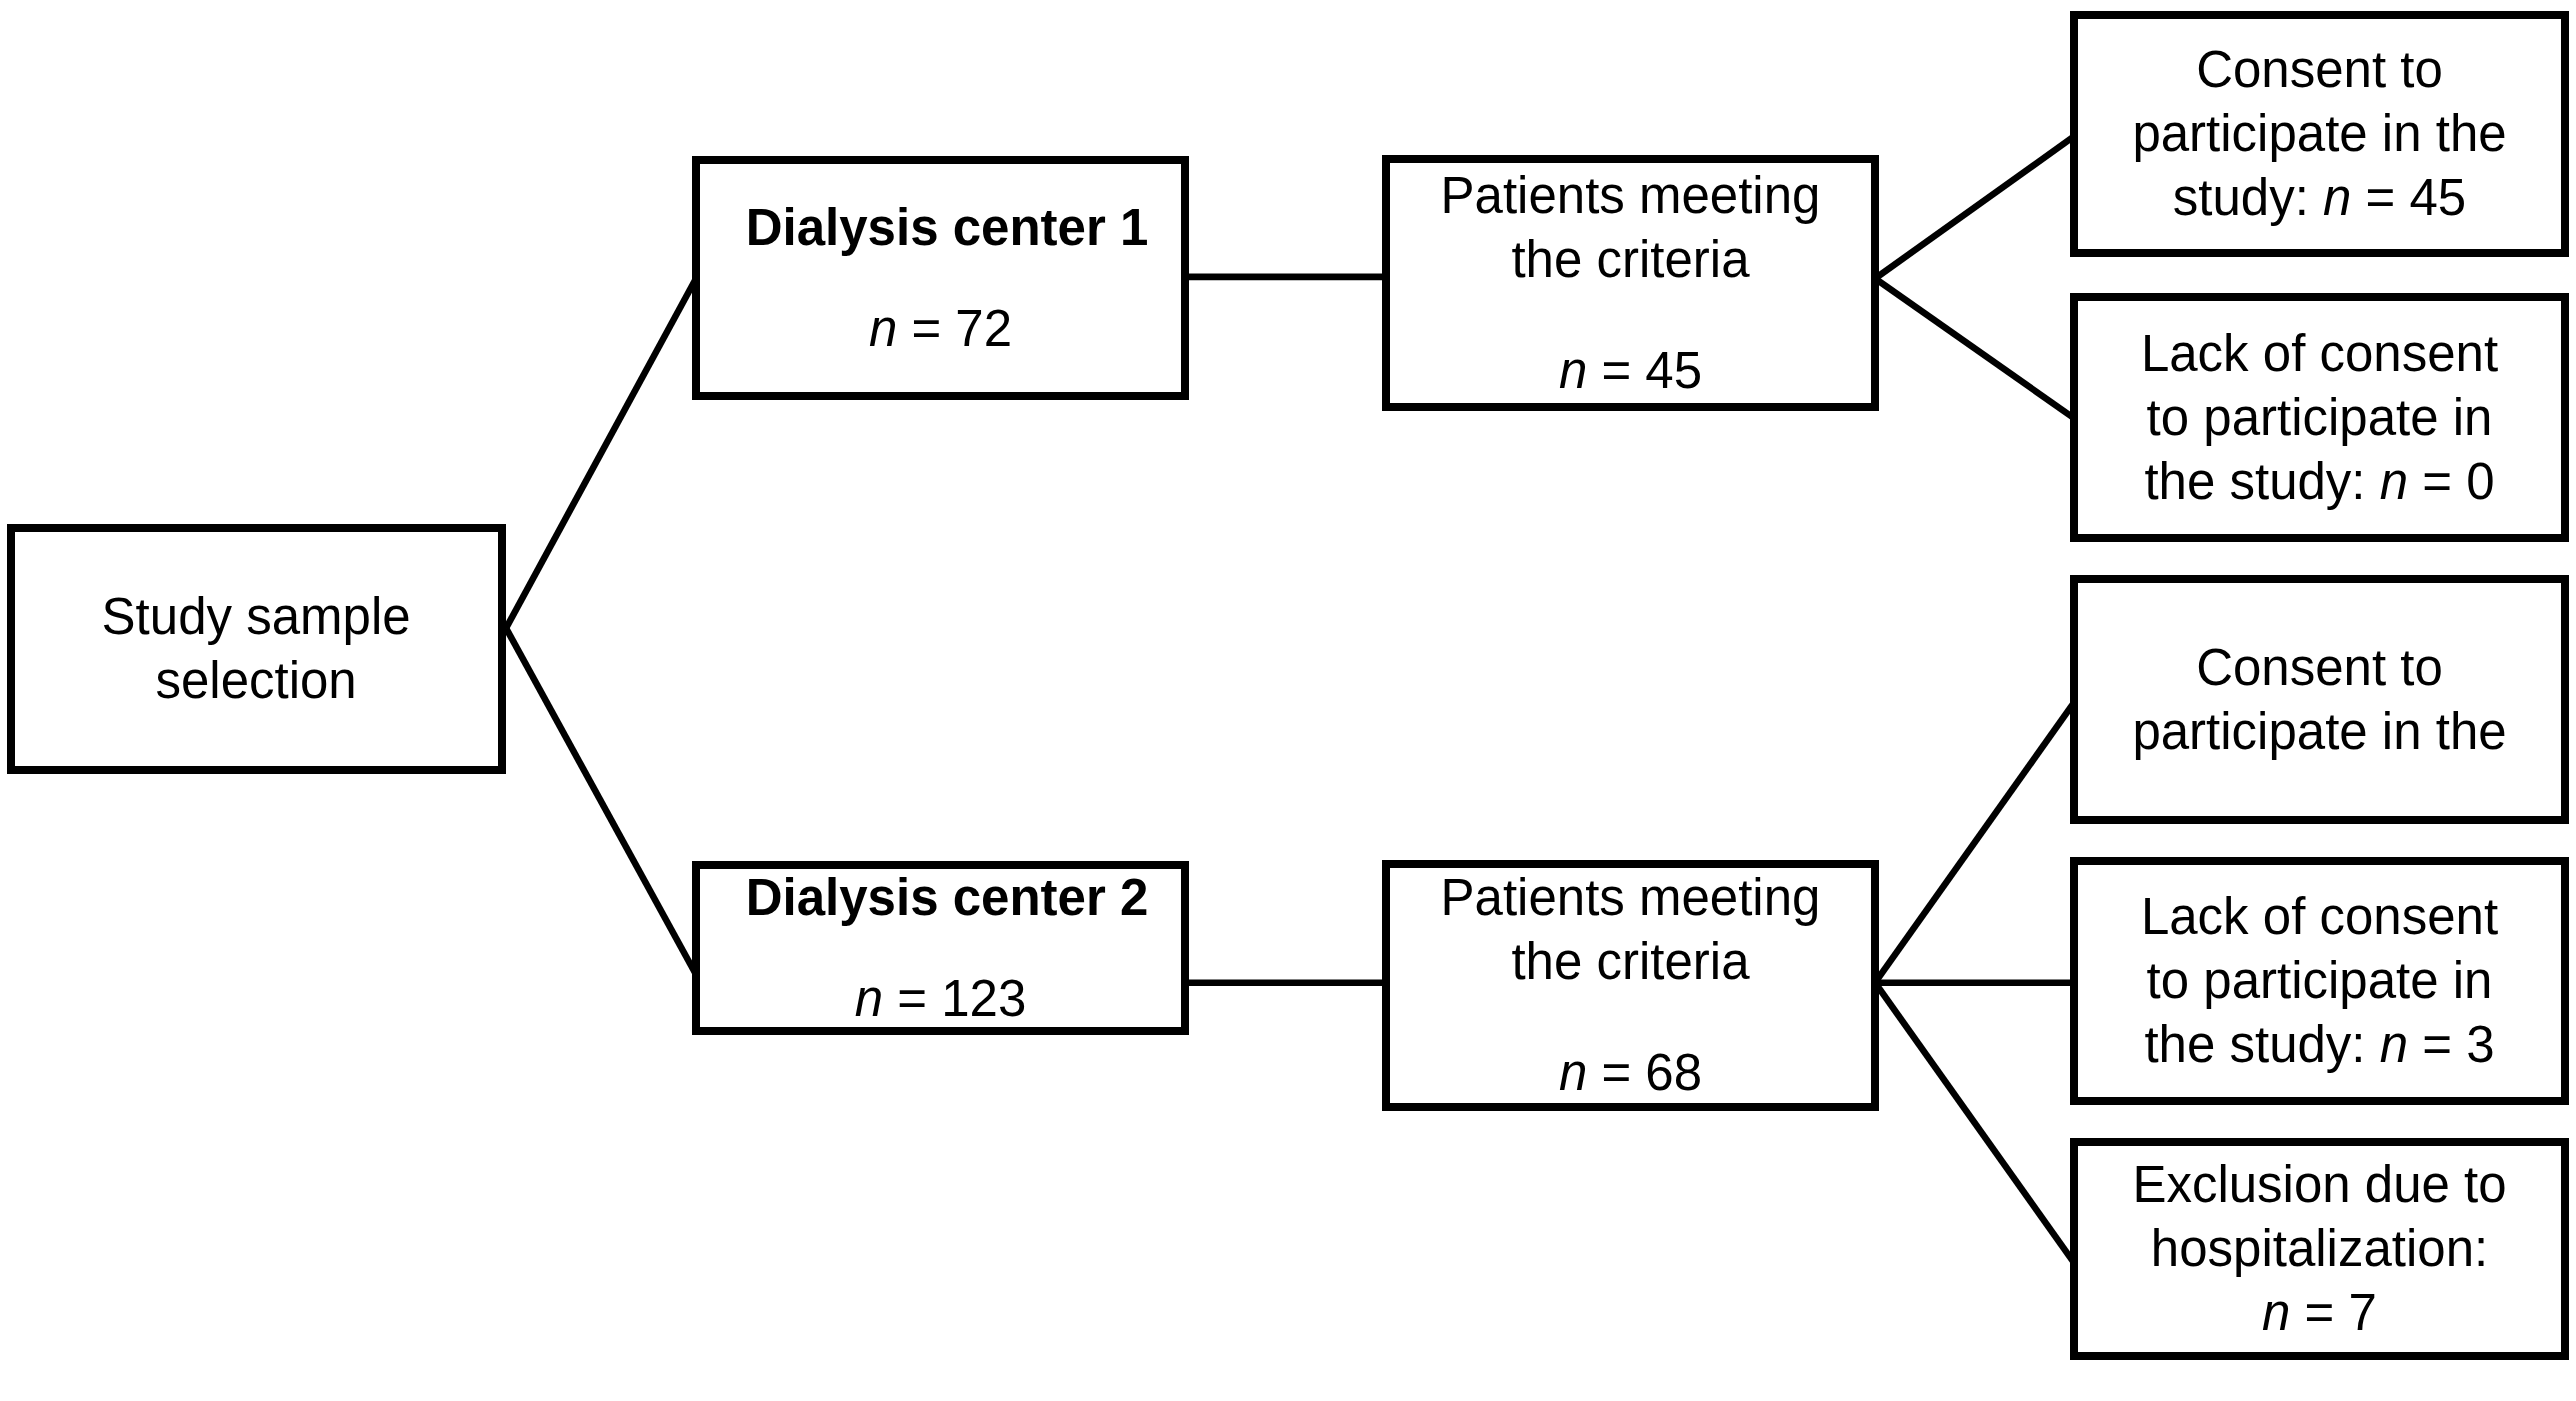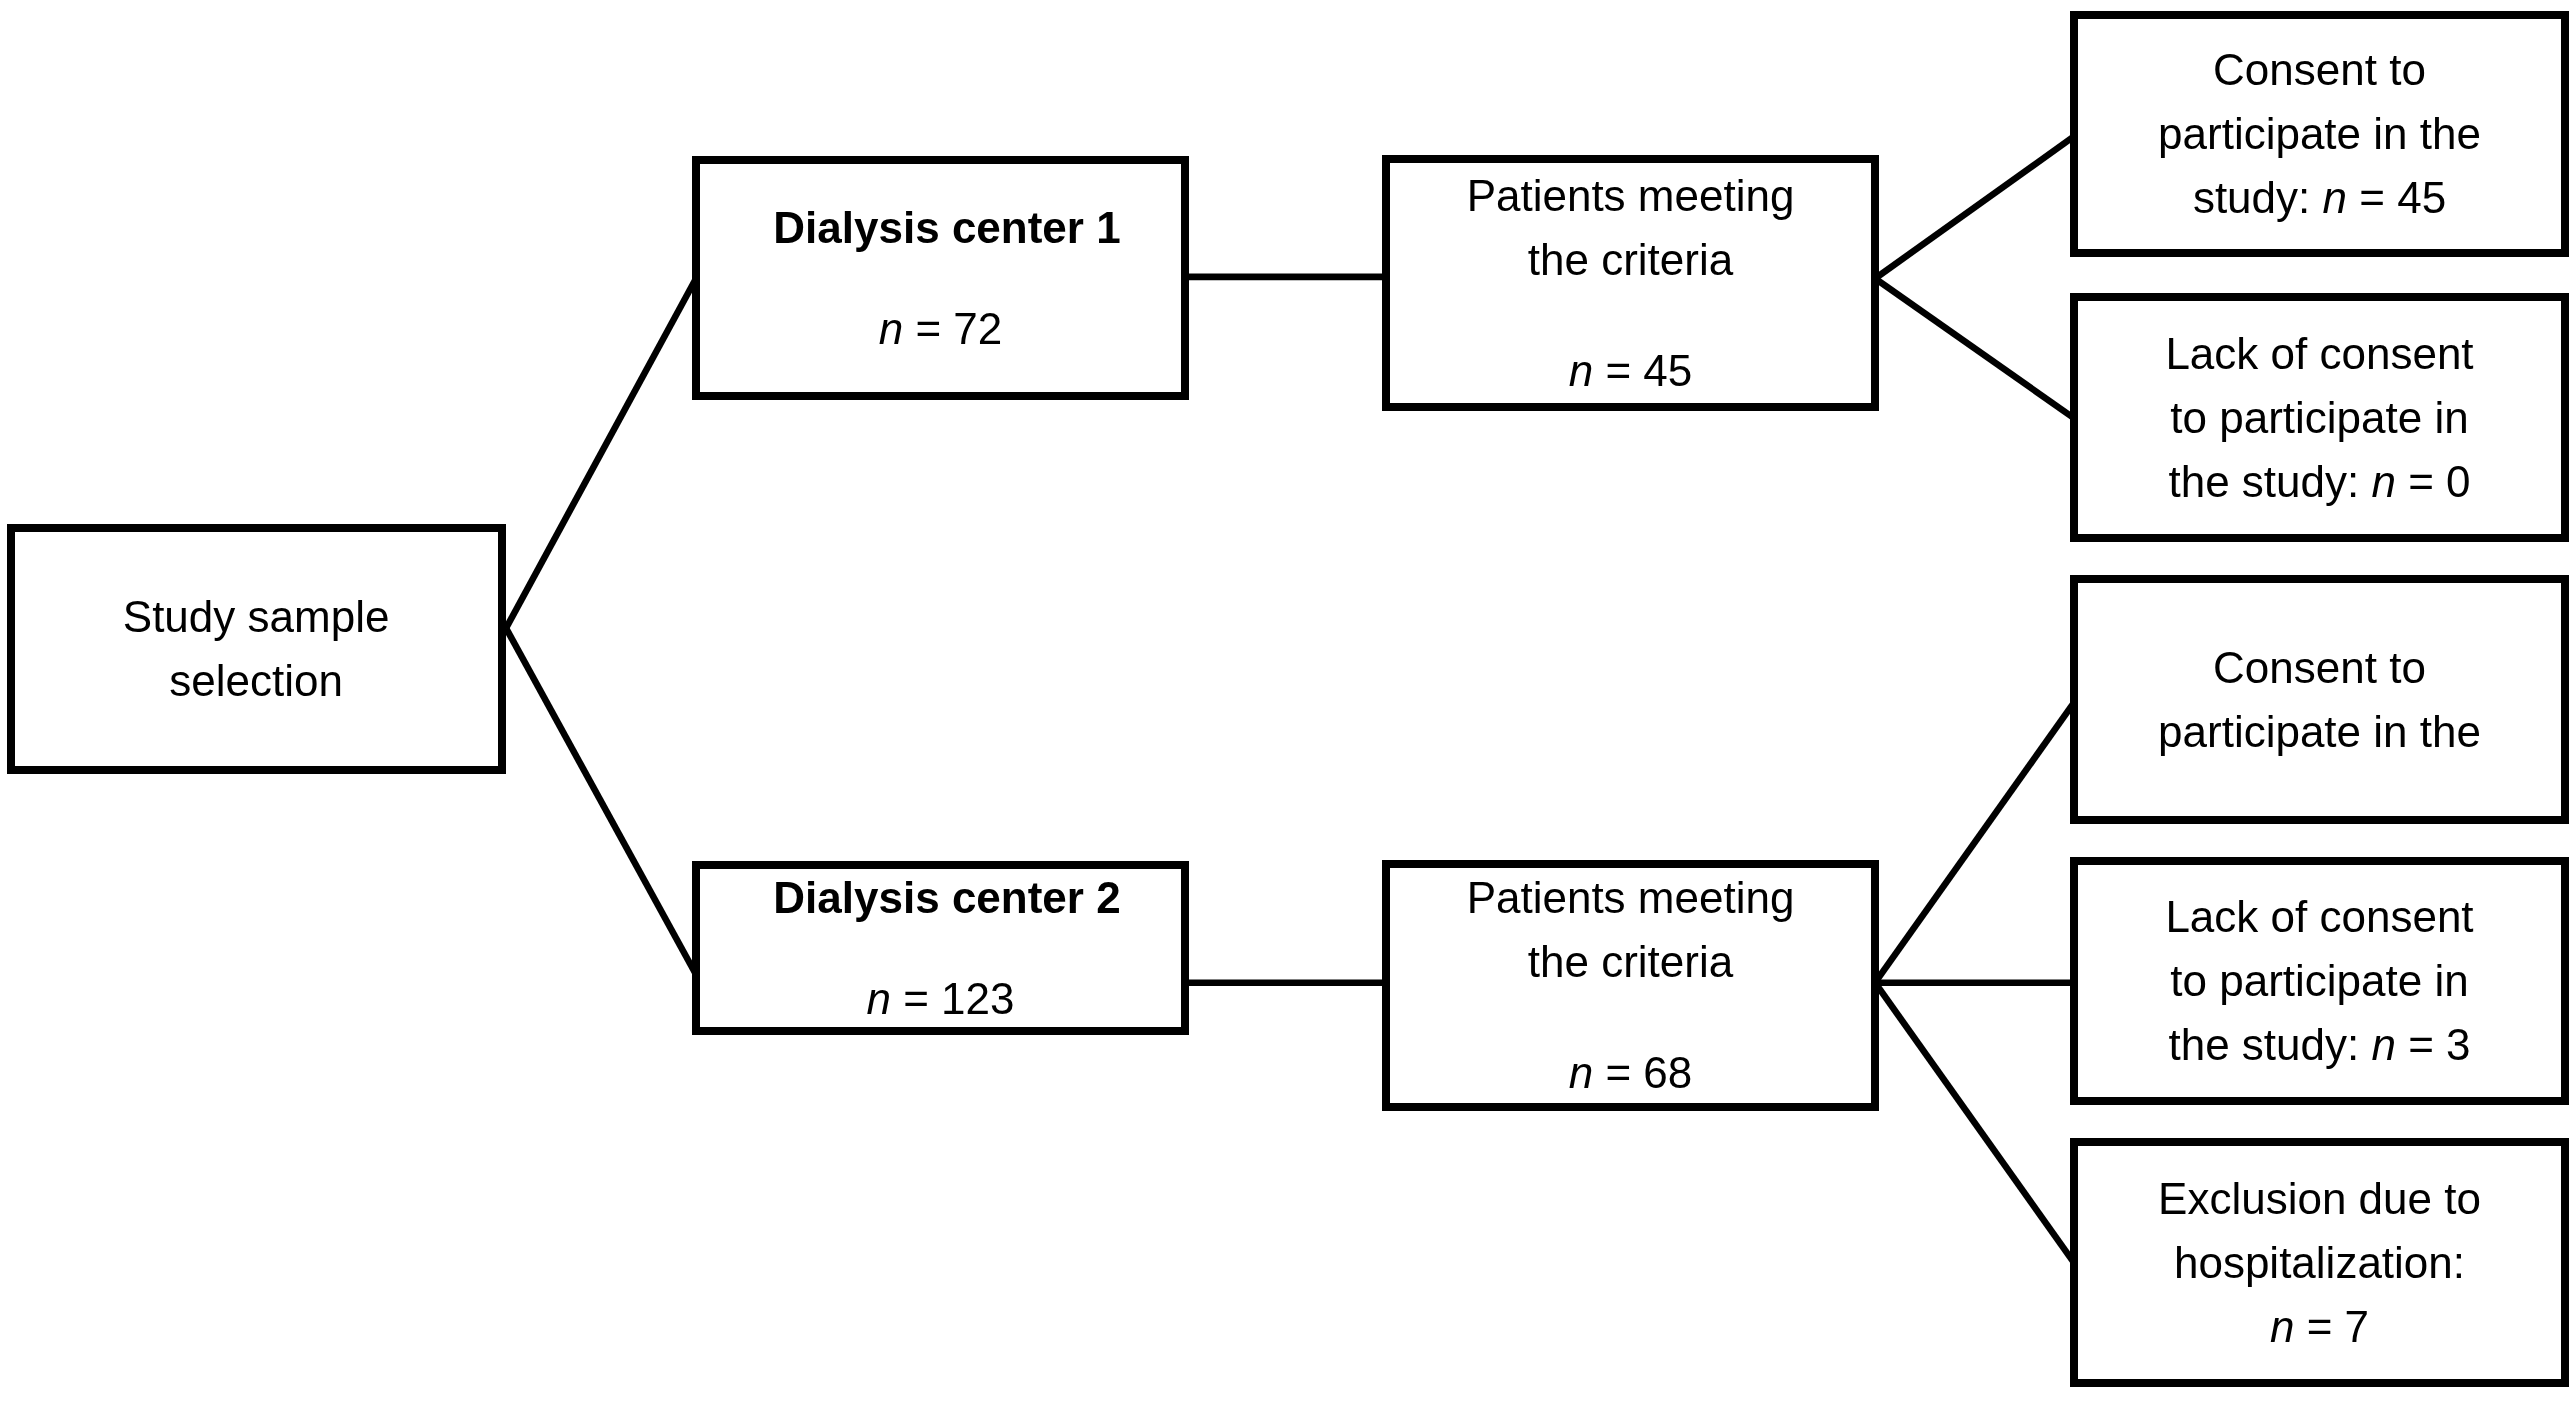--- a/index.html
+++ b/index.html
@@ -37,21 +37,21 @@
     z-index: 1;
     display: flex;
     flex-direction: column;
     align-items: center;
     justify-content: center;
     text-align: center;
   }
   .tline {
     display: block;
     width: 100%;
-    font-size: 44px;
+    font-size: 51px;
     line-height: 64px;
     white-space: nowrap;
   }
   .bold { font-weight: 700; margin-left: 13px; }
   .nvar { font-style: italic; }
   .dialysis { gap: 37px; }
   .patients .nline { margin-top: 47px; }
 </style>
 </head>
 <body>
@@ -113,20 +113,20 @@
     <div class="tline"><span>the criteria</span></div>
     <div class="tline nline"><i class="nvar">n</i> <span>= 68</span></div>
   </div>
 
   <div class="box" style="left:2070px;top:857px;width:499px;height:248px">
     <div class="tline"><span>Lack of consent</span></div>
     <div class="tline"><span>to participate in</span></div>
     <div class="tline"><span>the study:</span> <i class="nvar">n</i> <span>= 3</span></div>
   </div>
 
-  <div class="box" style="left:2070px;top:1138px;width:499px;height:249px">
+  <div class="box" style="left:2070px;top:1138px;width:499px;height:222px">
     <div class="tline"><span>Exclusion due to</span></div>
     <div class="tline"><span>hospitalization:</span></div>
     <div class="tline"><i class="nvar">n</i> <span>= 7</span></div>
   </div>
 
 </div>
 
 
 </body></html>

